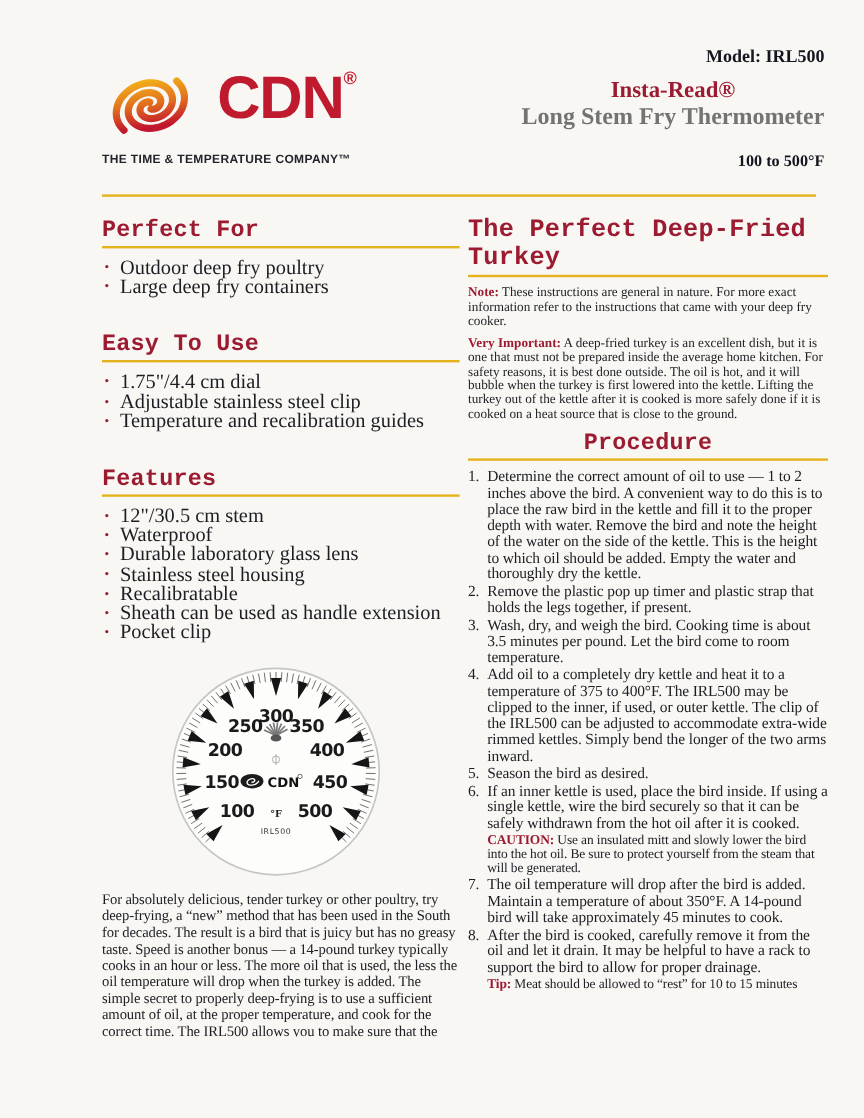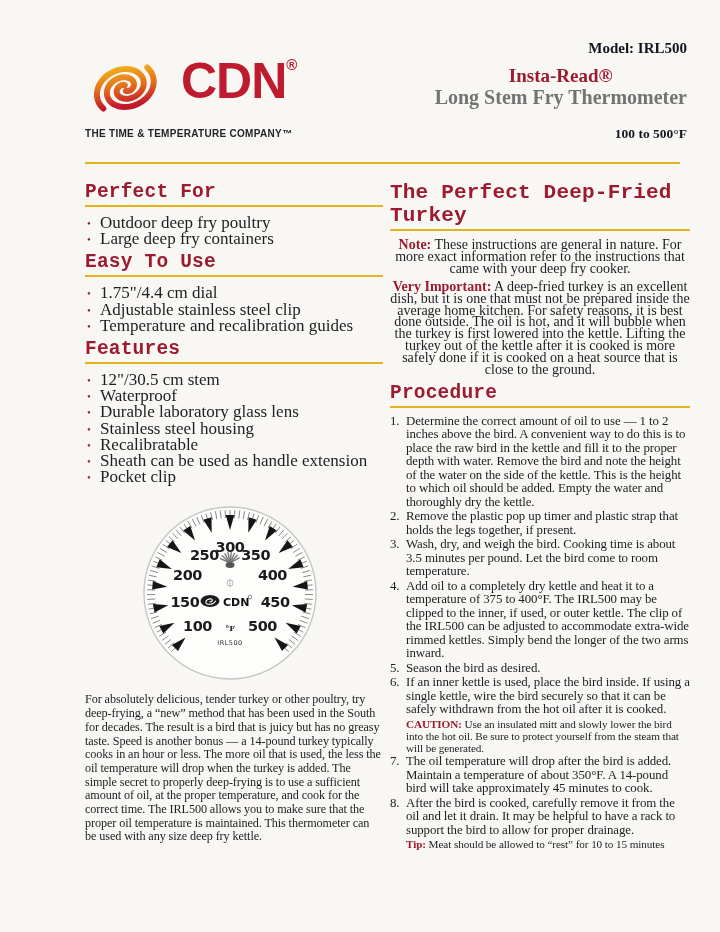--- a/index.html
+++ b/index.html
@@ -18,32 +18,32 @@
   .prod2{font-weight:bold;font-size:20px;color:#737373;line-height:23px;}
   .range{margin-top:17px;font-weight:bold;font-size:13.5px;color:#15151f;}
   .rule{position:absolute;left:85px;width:595px;height:2px;background:#e5b31e;}
   .rule-top{top:162px;} .rule-bottom{top:899px;}
   
   .col-left{position:absolute;left:85px;top:181px;width:298px;}
   .col-right{position:absolute;left:390px;top:181px;width:300px;}
   .sec-title{margin:0 0 8px 0;padding-bottom:2px;border-bottom:2px solid #e5b31e;
         font-size:19.5px;font-weight:bold;color:#9c1b31;letter-spacing:0.2px;font-family:Liberation Mono, monospace;}
   .sec-title.big{font-size:21px;}
-  .sec-gap{margin-top:4px;}
+  .sec-gap{margin-top:29px;}
   ul.bullets{margin:0;padding:0;list-style:none;}
   ul.bullets li{position:relative;padding-left:15px;font-size:17px;line-height:16.2px;color:#1d1d23;}
   ul.bullets li::before{content:"•";position:absolute;left:2px;top:0;color:#8d1f2c;font-size:11px;}
   .dial-wrap{margin-top:12px;}
   .dial-wrap svg{display:block;margin-left:50px;}
   .intro{margin:6px 0 0 0;font-size:12.2px;line-height:13.7px;letter-spacing:-0.1px;}
   
-  .note{margin:0 0 6px 0;font-size:14px;line-height:11.9px;text-align:center;}
+  .note{margin:0 0 6px 0;font-size:11px;line-height:11.9px;}
   .note.vi{}
   .lbl{color:#9c1b31;font-weight:bold;}
-  .proc-title{margin-top:2px;margin-bottom:7px;}
+  .proc-title{margin-top:2px;margin-bottom:7px;text-align:center;}
   .step{display:flex;margin-bottom:1px;font-size:12.9px;line-height:13.5px;letter-spacing:-0.1px;}
   .step-num{flex:none;width:16px;}
   .step-text{flex:1;}
   .sub{margin-top:1px;font-size:11.2px;line-height:12.1px;}
 </style>
 </head>
 <body>
 
 <div class="page">
 

